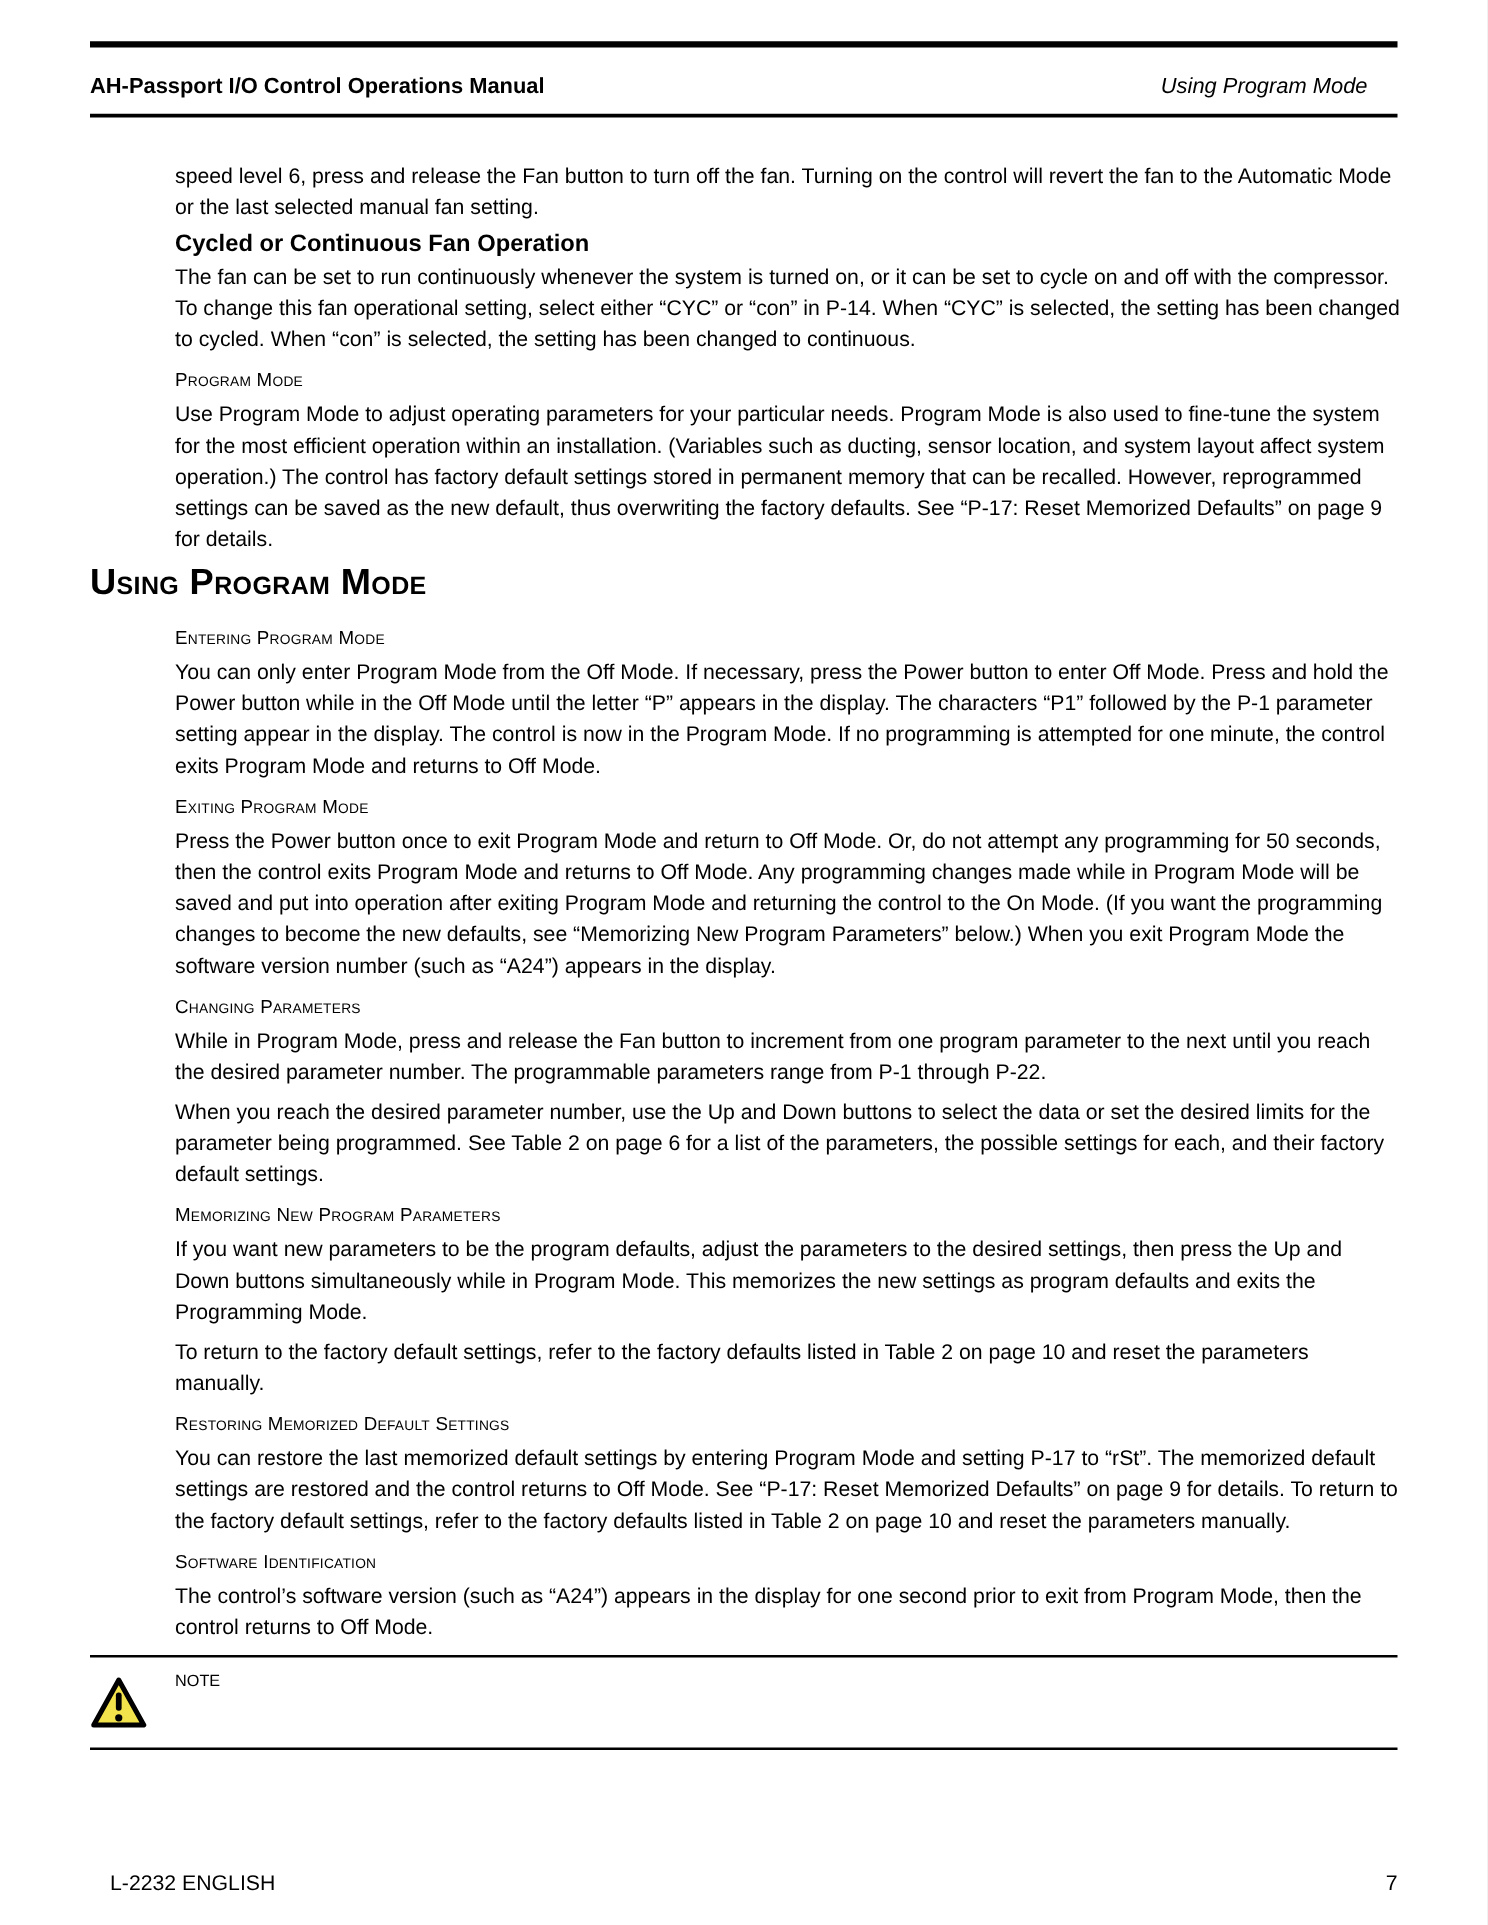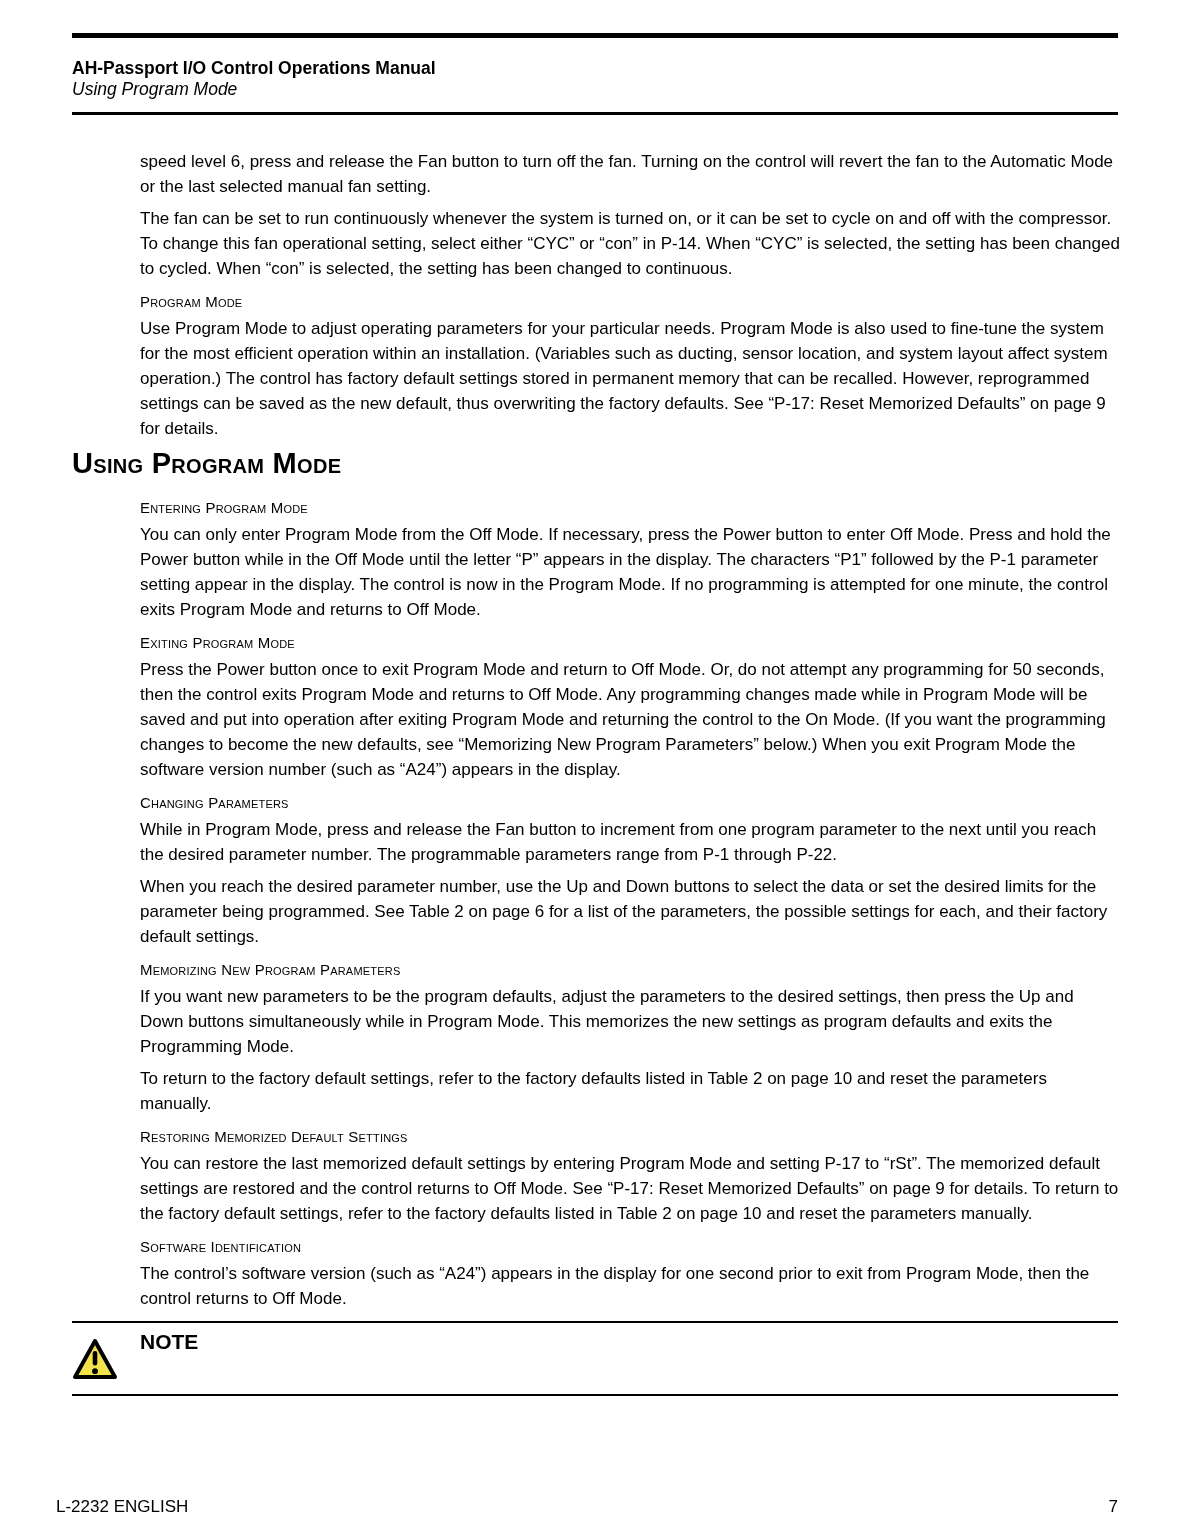--- a/index.html
+++ b/index.html
@@ -16,21 +16,20 @@
   }
   .rule { background: #000; margin-left: 72px; margin-right: 72px; }
   .rule-thick { height: 5px; margin-top: 33px; }
   .rule-thin  { height: 3px; }
 
   .header-row {
     display: flex;
     justify-content: space-between;
     align-items: baseline;
     margin: 20px 96px 12px 72px;
-    flex-direction: column;
   }
   .header-left  { font-weight: 700; font-size: 17.5px; }
   .header-right { font-style: italic; font-size: 17.5px; }
 
   .body-indent { margin-left: 140px; margin-right: 70px; }
   .first-block { padding-top: 34px; }
 
   p.body-para {
     font-size: 17px;
     line-height: 25px;
@@ -62,26 +61,26 @@
   .note-block {
     margin: 10px 72px 0 72px;
     border-top: 2px solid #000;
     border-bottom: 2px solid #000;
     padding: 8px 0 10px 0;
     display: flex;
     align-items: flex-start;
   }
   .note-icon-cell { width: 68px; flex: 0 0 68px; padding-top: 7px; }
   .note-body { flex: 1; padding-right: 2px; }
-  .note-label { font-size: 21px; font-weight: 700; line-height: 22px; margin-bottom: 2px; }
+  .note-label { font-size: 13px; font-weight: 400; line-height: 22px; margin-bottom: 2px; }
   .note-text  { font-size: 17px; font-weight: 700; line-height: 26px; margin: 0; }
 
   .footer-row {
     position: absolute;
-    left: 56px;
+    left: 88px;
     right: 72px;
     top: 1497px;
     display: flex;
     justify-content: space-between;
     font-size: 17px;
   }
 </style>
 </head>
 <body>
 
@@ -91,20 +90,21 @@
 
   <div class="header-row">
     <span class="header-left">AH-Passport I/O Control Operations Manual</span>
     <span class="header-right">Using Program Mode</span>
   </div>
 
   <div class="rule rule-thin"></div>
 
   <div class="body-indent first-block">
     <p class="body-para">speed level 6, press and release the Fan button to turn off the fan. Turning on the control will revert the fan to the Automatic Mode or the last selected manual fan setting.</p>
+    <h3 class="plain-heading">Cycled or Continuous Fan Operation</h3>
     <p class="body-para">The fan can be set to run continuously whenever the system is turned on, or it can be set to cycle on and off with the compressor. To change this fan operational setting, select either “CYC” or “con” in P-14. When “CYC” is selected, the setting has been changed to cycled. When “con” is selected, the setting has been changed to continuous.</p>
     <h2 class="sc-heading">Program Mode</h2>
     <p class="body-para">Use Program Mode to adjust operating parameters for your particular needs. Program Mode is also used to fine-tune the system for the most efficient operation within an installation. (Variables such as ducting, sensor location, and system layout affect system operation.) The control has factory default settings stored in permanent memory that can be recalled. However, reprogrammed settings can be saved as the new default, thus overwriting the factory defaults. See “P-17: Reset Memorized Defaults” on page 9 for details.</p>
   </div>
 
   <h1 class="sc-heading-main">Using Program Mode</h1>
 
   <div class="body-indent">
 
     <h2 class="sc-heading">Entering Program Mode</h2>

